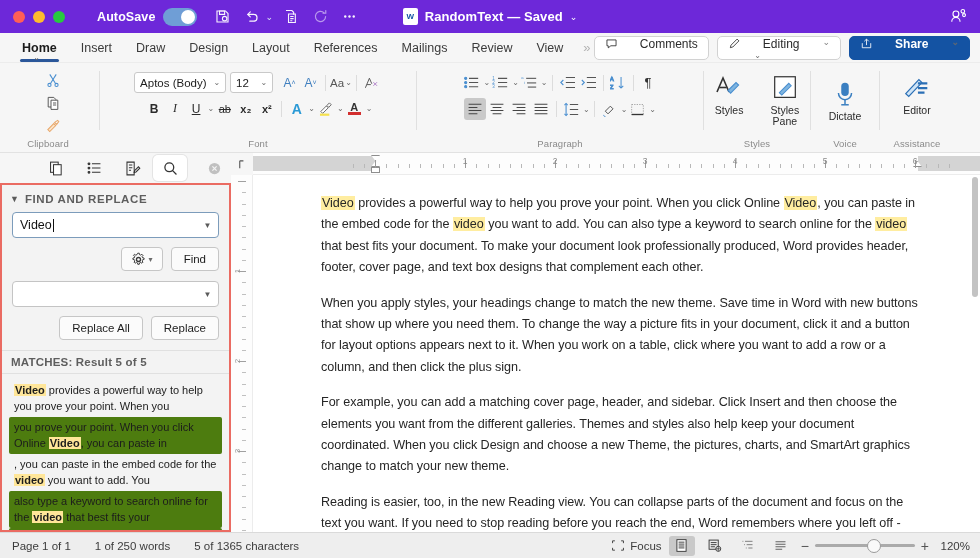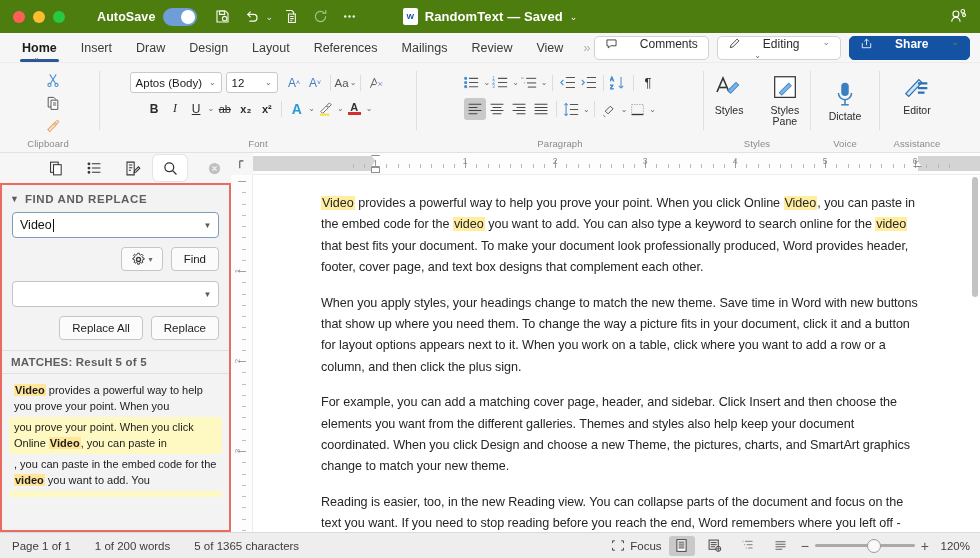--- a/index.html
+++ b/index.html
@@ -6,21 +6,21 @@
   html,body { width:980px; height:558px; overflow:hidden; }
   body {
     font-family: "Liberation Sans", sans-serif;
     background:#ffffff;
     -webkit-font-smoothing: antialiased;
   }
   .app { width:980px; height:558px; position:relative; display:flex; flex-direction:column; background:#f6f6f6; }
 
   
   .titlebar {
-    height:33px; background:#4d7c0f; flex:0 0 33px;
+    height:33px; background:#6d28d9; flex:0 0 33px;
     display:flex; align-items:center; position:relative; color:#fff;
   }
   .traffic { display:flex; gap:8px; padding-left:13px; align-items:center; }
   .dot { width:12px; height:12px; border-radius:50%; }
   .dot.red{background:#ff5f57;} .dot.yellow{background:#febc2e;} .dot.green{background:#28c840;}
 
   .autosave-wrap { display:flex; align-items:center; gap:8px; margin-left:32px; }
   .autosave-label { font-size:12.5px; font-weight:600; color:#fff; letter-spacing:.1px;}
   .toggle { width:34px; height:18px; border-radius:9px; background:#6f9ed6; position:relative; }
   .toggle:after{content:""; position:absolute; right:2px; top:2px; width:14px;height:14px;border-radius:50%;background:#fff;}
@@ -70,21 +70,21 @@
 
   .bigbtn{display:flex;flex-direction:column;align-items:center;justify-content:flex-start;width:46px;padding-top:4px;}
   .bigbtn .lbl{font-size:10.5px;color:#2b2b2b;margin-top:2px;line-height:11px;text-align:center;}
   .ic{display:flex;align-items:center;justify-content:center;}
   .mini{width:22px;height:22px;display:flex;align-items:center;justify-content:center;border-radius:3px;}
   .mini.on{background:#c9c9c9;}
   .cv{font-size:8px;color:#6b6b6b;margin-left:1px;}
 
   .fontname{width:92px;height:21px;background:#fff;border:1px solid #c9c9c9;border-radius:3px;
             display:flex;align-items:center;justify-content:space-between;padding:0 5px;font-size:11.5px;color:#1c1c1c;}
-  .fontsize{width:52px;height:21px;background:#fff;border:1px solid #c9c9c9;border-radius:3px;
+  .fontsize{width:43px;height:21px;background:#fff;border:1px solid #c9c9c9;border-radius:3px;
             display:flex;align-items:center;justify-content:space-between;padding:0 5px;font-size:11.5px;color:#1c1c1c;margin-left:4px;}
   .fbtn{width:21px;height:21px;display:flex;align-items:center;justify-content:center;font-size:12px;color:#2b2b2b;border-radius:3px;}
   .fbtn b{font-weight:700;}
   .vsep{width:1px;height:16px;background:#dcdcdc;margin:0 4px;}
 
   
   .main { flex:1; display:flex; min-height:0; position:relative; background:#f6f6f6;}
 
   
   .sidebar { width:231px; flex:0 0 231px; display:flex; flex-direction:column; background:#f3f3f3; position:relative;}
@@ -106,21 +106,21 @@
   .caretbox{width:17px;height:22px;display:flex;align-items:center;justify-content:center;color:#5a5a5a;font-size:8px;}
   .cursor{display:inline-block;width:1px;height:13px;background:#111;margin-left:1px;}
   .fp-row{display:flex; justify-content:flex-end; gap:8px; margin-top:9px;}
   .gearbtn{height:24px;width:42px;border:1px solid #c6c6c6;border-radius:4px;background:#fbfbfb;display:flex;align-items:center;justify-content:center;gap:2px;}
   .btn{height:24px;border:1px solid #c6c6c6;border-radius:4px;background:#fbfbfb;font-size:11.5px;color:#1c1c1c;
        display:flex;align-items:center;justify-content:center;padding:0 12px;}
   .fp-matches{margin-top:10px;padding:5px 9px 5px 9px;font-size:11.5px;font-weight:700;color:#5e5e5e;letter-spacing:.2px;
               border-top:1px solid #e0e0e0; border-bottom:1px solid #e0e0e0;}
   .results{flex:1; overflow:hidden; padding:6px 7px 0 7px;}
   .result{font-size:11px;line-height:15.5px;color:#1c1c1c;padding:3px 5px;border-radius:2px;}
-  .result.alt{background:#fef9c3;}
+  .result.alt{background:#4d7c0f;}
   .result mark{background:#ffe699;color:#1c1c1c;font-weight:700;padding:0 1px;}
 
   
   .docarea{flex:1; display:flex; flex-direction:column; min-width:0; background:#f6f6f6; position:relative;}
   .rulerrow{height:22px;flex:0 0 22px;display:flex;background:#f6f6f6;}
   .corner{width:22px;flex:0 0 22px;display:flex;align-items:center;justify-content:center;}
   .hruler{flex:1;position:relative;height:22px;background:#fdfdfd;border-bottom:1px solid #ececec;}
   .hruler .shade{position:absolute;top:3px;bottom:3px;background:#d4d4d4;}
   .hruler .tick{position:absolute;top:11px;width:1px;height:4px;background:#b8b8b8;}
   .hruler .tick.maj{top:7px;height:8px;background:#9a9a9a;}
@@ -620,20 +620,23 @@
 
         <div class="results">
           <div class="result">
             <span></span><mark>Video</mark><span> provides a powerful way to help you prove your point. When you</span>
           </div>
           <div class="result alt">
             <span>you prove your point. When you click Online </span><mark>Video</mark><span>, you can paste in</span>
           </div>
           <div class="result">
             <span>, you can paste in the embed code for the </span><mark>video</mark><span> you want to add. You</span>
+          </div>
+          <div class="result alt">
+            <span>also type a keyword to search online for the </span><mark>video</mark><span> that best fits your</span>
           </div>
           <div class="result alt">
             
           </div>
         </div>
       </div>
     </div>
 
     <div class="docarea">
       <div class="rulerrow">
@@ -774,21 +777,21 @@
             <div class="vthumb"></div>
           </div>
         </div>
       </div>
     </div>
   </div>
 
   <div class="status">
     <div class="sg">
       <span>Page 1 of 1</span>
-      <span>1 of 200 words</span>
+      <span>1 of 250 words</span>
       <span>5 of 1365 characters</span>
     </div>
 
     <div class="status-right">
       <div class="focusbtn">
         <svg width="14" height="13" viewBox="0 0 18 16" fill="none" stroke="#3c3c3c" stroke-width="1.2">
           <path d="M2 5V2h3M16 5V2h-3M2 11v3h3M16 11v3h-3"></path>
         </svg>
         <span>Focus</span>
       </div>

